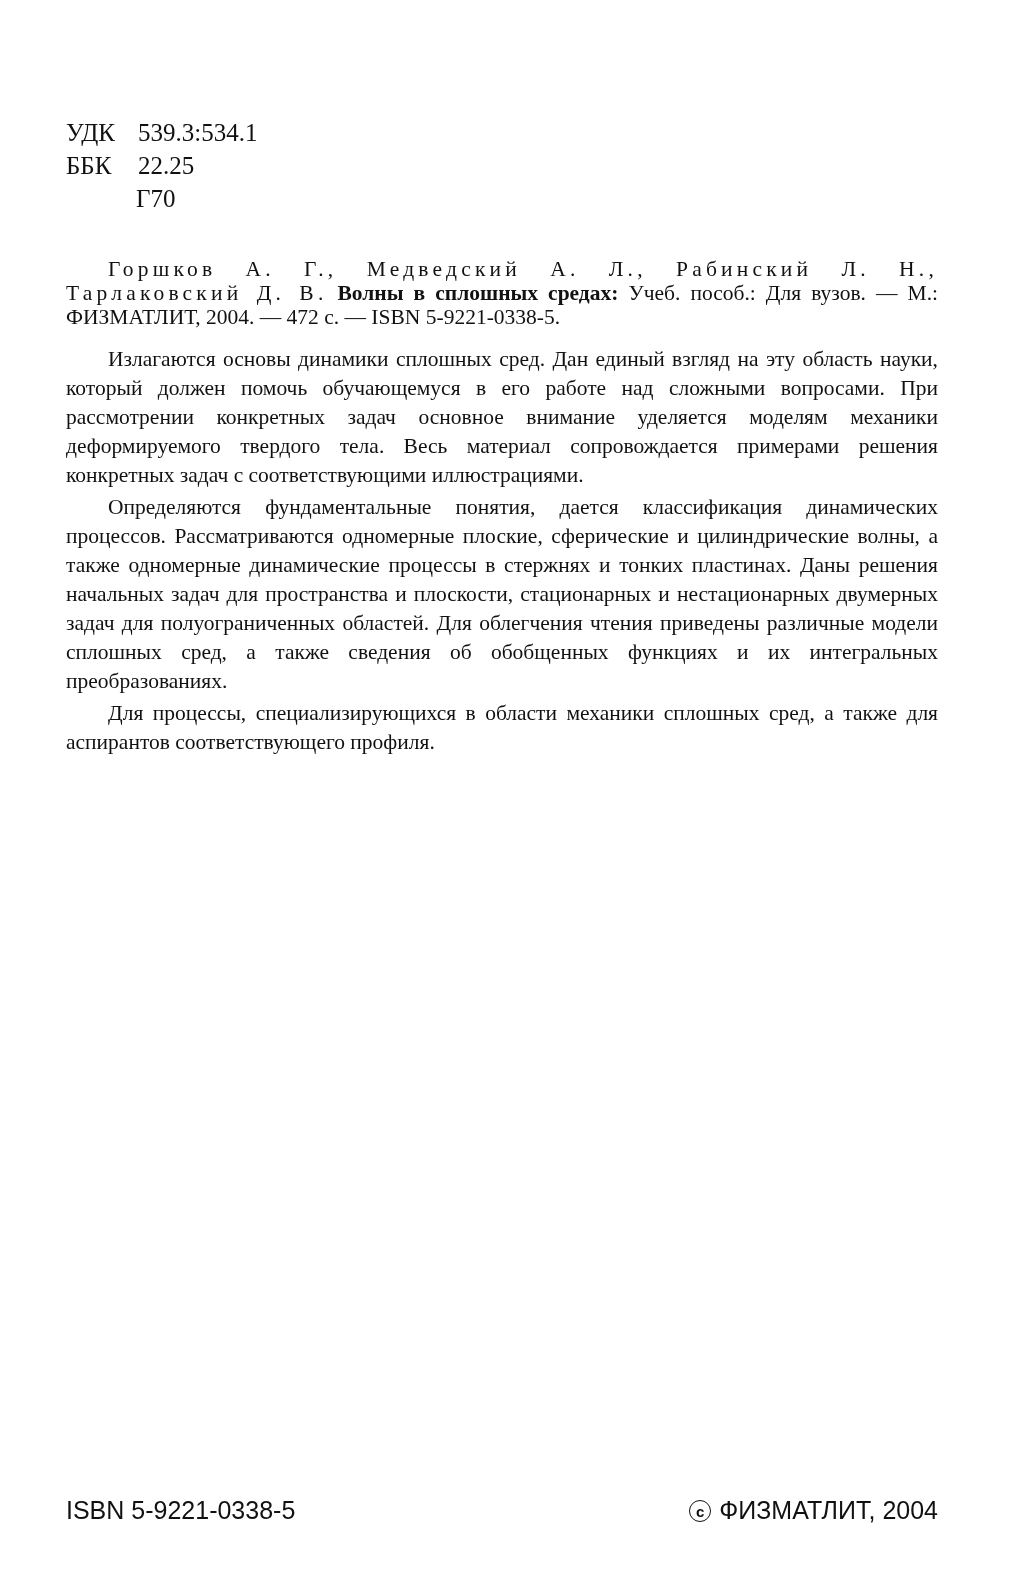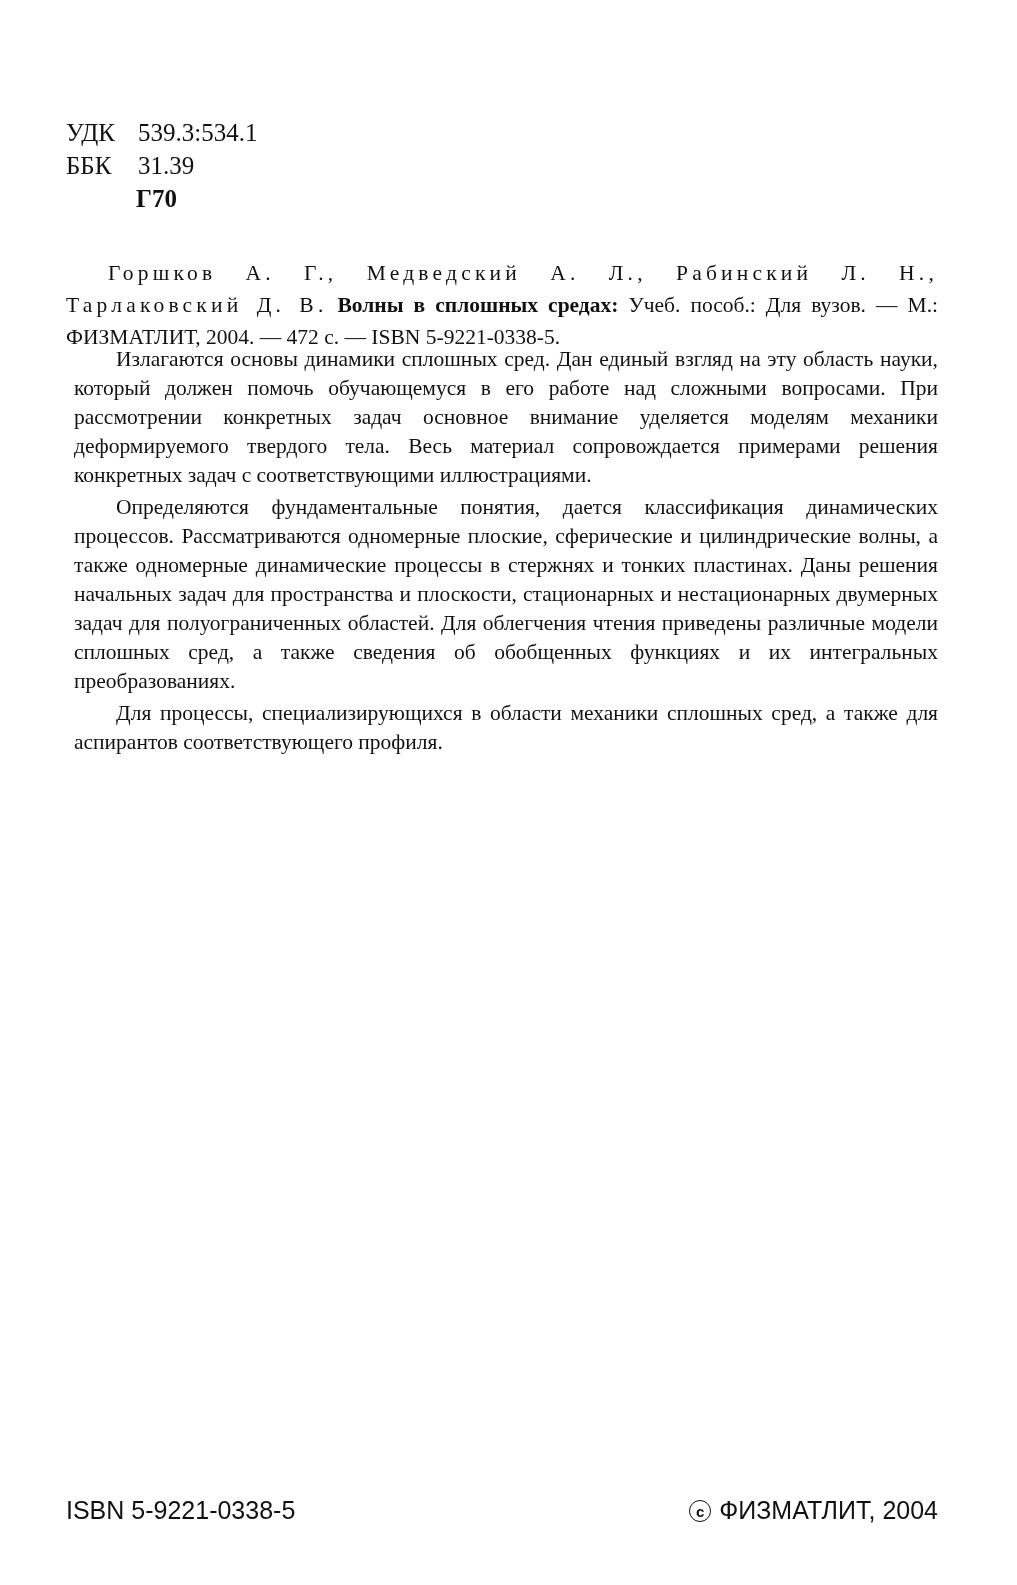--- a/index.html
+++ b/index.html
@@ -23,47 +23,47 @@
     .classification {
       position: absolute;
       left: 66px;
       top: 116px;
       font-family: "Liberation Serif", serif;
       font-size: 25px;
       line-height: 33px;
     }
     .classification .line { white-space: pre; }
     .classification .code-label { display: inline-block; width: 72px; }
-    .classification .gorky { padding-left: 70px; font-weight: bold; }
+    .classification .gorky { padding-left: 70px; }
 
     .biblio {
       position: absolute;
       left: 66px;
       top: 257px;
       width: 872px;
       font-family: "Liberation Serif", serif;
       font-size: 21.5px;
-      line-height: 32px;
+      line-height: 24px;
       text-align: justify;
       text-indent: 42px;
     }
     .biblio .spaced { letter-spacing: 4.2px; }
     .biblio .title { font-weight: bold; }
 
     .abstract {
       position: absolute;
       left: 66px;
       top: 345px;
       width: 872px;
       font-family: "Liberation Serif", serif;
       font-size: 21.5px;
       line-height: 29px;
     }
     .abstract p {
-      margin: 0 0 3px 8px;
+      margin: 0 0 3px 0;
       text-align: justify;
       text-indent: 42px;
       hyphens: manual;
     }
 
     .footer {
       position: absolute;
       left: 66px;
       top: 1494px;
       width: 872px;
@@ -88,21 +88,21 @@
       font-weight: bold;
     }
   </style>
 </head>
 <body>
 
 <div class="page">
 
   <div class="classification">
     <div class="line"><span class="code-label">УДК</span><span>539.3:534.1</span></div>
-    <div class="line"><span class="code-label">ББК</span><span>31.39</span></div>
+    <div class="line"><span class="code-label">ББК</span><span>22.25</span></div>
     <div class="line gorky">Г70</div>
   </div>
 
   <div class="biblio">
     <span class="spaced">Горшков А. Г., Медведский А. Л., Рабинский Л. Н.,</span>
     <span class="spaced">Тарлаковский Д. В.</span>
     <span class="title">Волны в сплошных средах:</span>
     <span>Учеб. пособ.: Для вузов. — М.: ФИЗМАТЛИТ, 2004. — 472 с. — ISBN 5-9221-0338-5.</span>
   </div>
 

